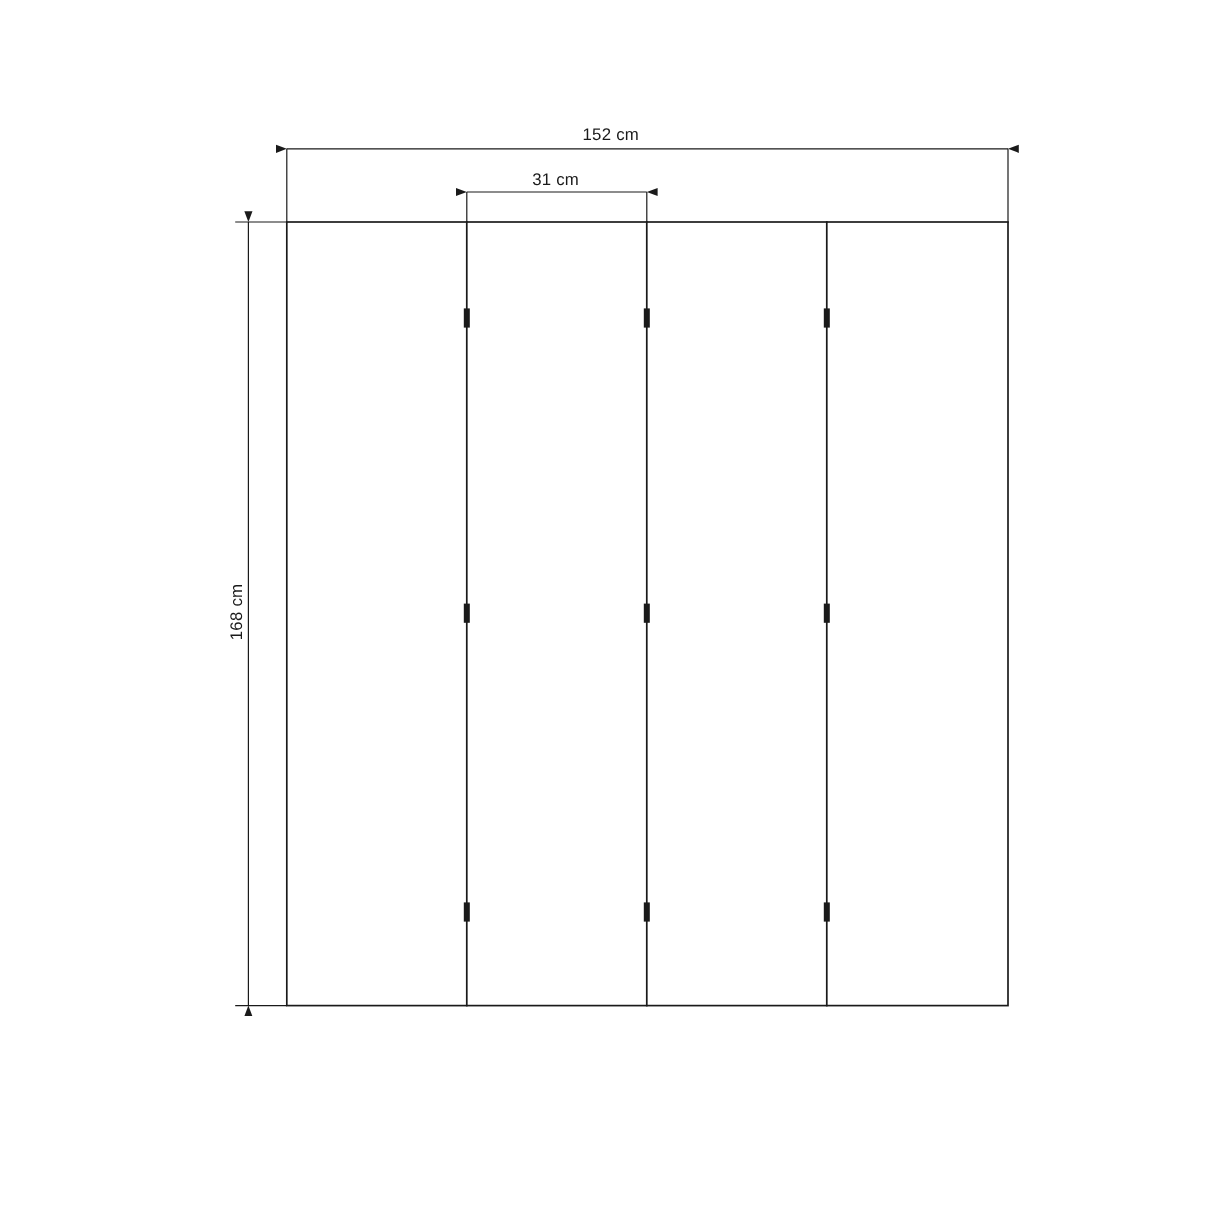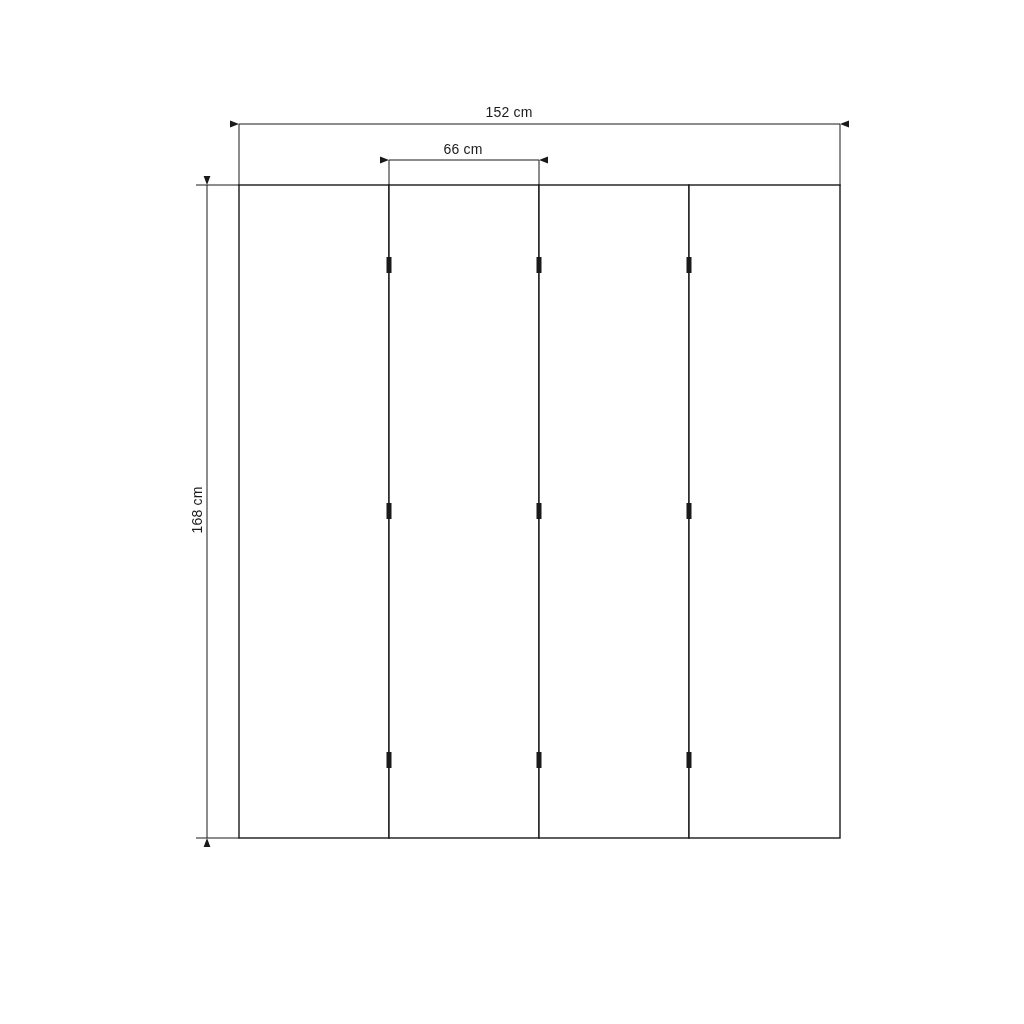--- a/index.html
+++ b/index.html
@@ -104,17 +104,17 @@
       <rect x="536.5" y="752" width="5" height="16"></rect>
 
       <rect x="686.5" y="257" width="5" height="16"></rect>
       <rect x="686.5" y="503" width="5" height="16"></rect>
       <rect x="686.5" y="752" width="5" height="16"></rect>
     </g>
   </svg>
 
   <div class="dim-label" id="width-total-label">152 cm</div>
 
-  <div class="dim-label" id="panel-width-label">66 cm</div>
+  <div class="dim-label" id="panel-width-label">31 cm</div>
 
   <div class="dim-label" id="height-label">168 cm</div>
 
 </div>
 
 </body></html>

